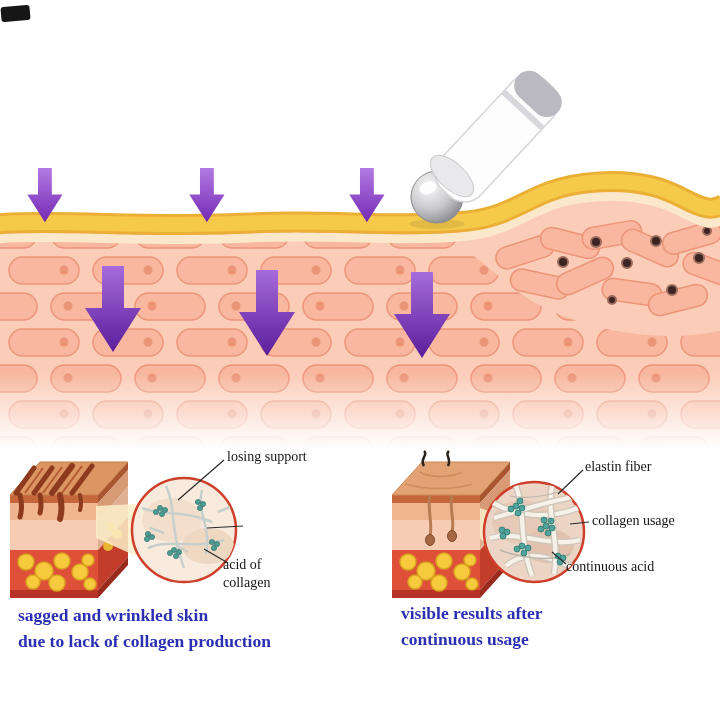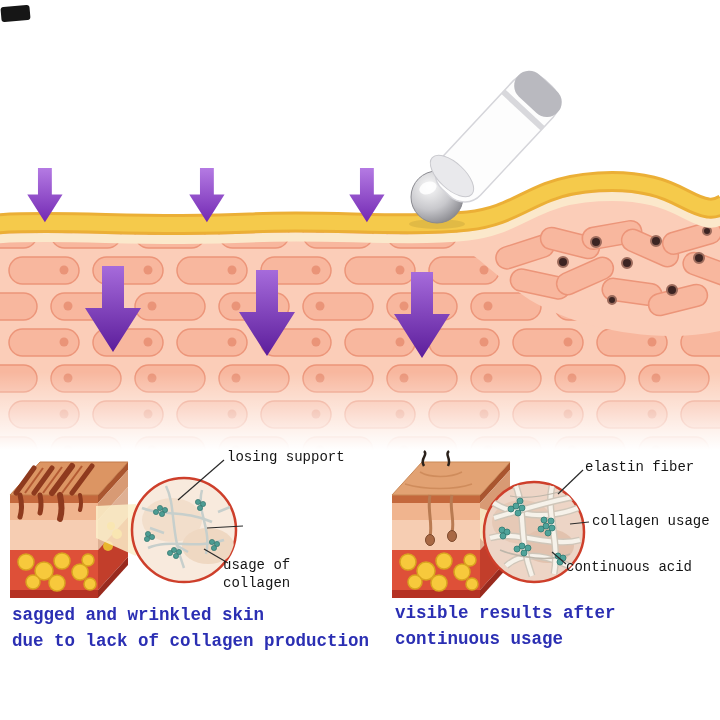--- a/index.html
+++ b/index.html
@@ -1,20 +1,20 @@
 <!DOCTYPE html>
 <html><head>
 <meta charset="utf-8">
 <style>
   html,body{margin:0;padding:0;background:#fff;}
   .stage{position:relative;width:720px;height:720px;background:#ffffff;overflow:hidden;
-         font-family:Liberation Mono, monospace;}
+         font-family:Liberation Serif, serif;}
   .abs{position:absolute;}
   .note{position:absolute;font-size:14px;line-height:1.3;color:#151515;white-space:pre-line;}
-  .caption{position:absolute;font-size:17.5px;font-weight:700;color:#2B2FB3;line-height:1.5;white-space:pre-line;}
+  .caption{position:absolute;font-size:17.5px;font-weight:700;color:#2B2FB3;line-height:1.5;white-space:pre-line;margin-left:6px;}
   .caption.center{text-align:left;}
   .corner-mark{position:absolute;left:1px;top:6px;width:29px;height:15px;background:#161616;
                border-radius:3px;transform:rotate(-5deg);}
   svg{display:block;}
 </style>
 </head>
 <body>
 
 <div class="stage">
 
@@ -310,21 +310,21 @@
       </g>
     </g>
     <g stroke="#2B2B2B" stroke-width="1.2">
       <line x1="583" y1="20" x2="558" y2="44"></line>
       <line x1="589" y1="72" x2="570" y2="74"></line>
       <line x1="566" y1="114" x2="552" y2="102"></line>
     </g>
   </svg>
 
   <div class="note" style="left:227px;top:448px">losing support</div>
-  <div class="note" style="left:223px;top:556px">usage of
+  <div class="note" style="left:223px;top:556px">acid of
 collagen</div>
 
   <div class="note" style="left:585px;top:458px">elastin fiber</div>
   <div class="note" style="left:592px;top:512px">collagen usage</div>
   <div class="note" style="left:566px;top:558px">continuous acid</div>
 
   <div class="caption" style="left:12px;top:602px;width:360px">sagged and wrinkled skin
 due to lack of collagen production</div>
   <div class="caption center" style="left:395px;top:600px;width:285px">visible results after
 continuous usage</div>

